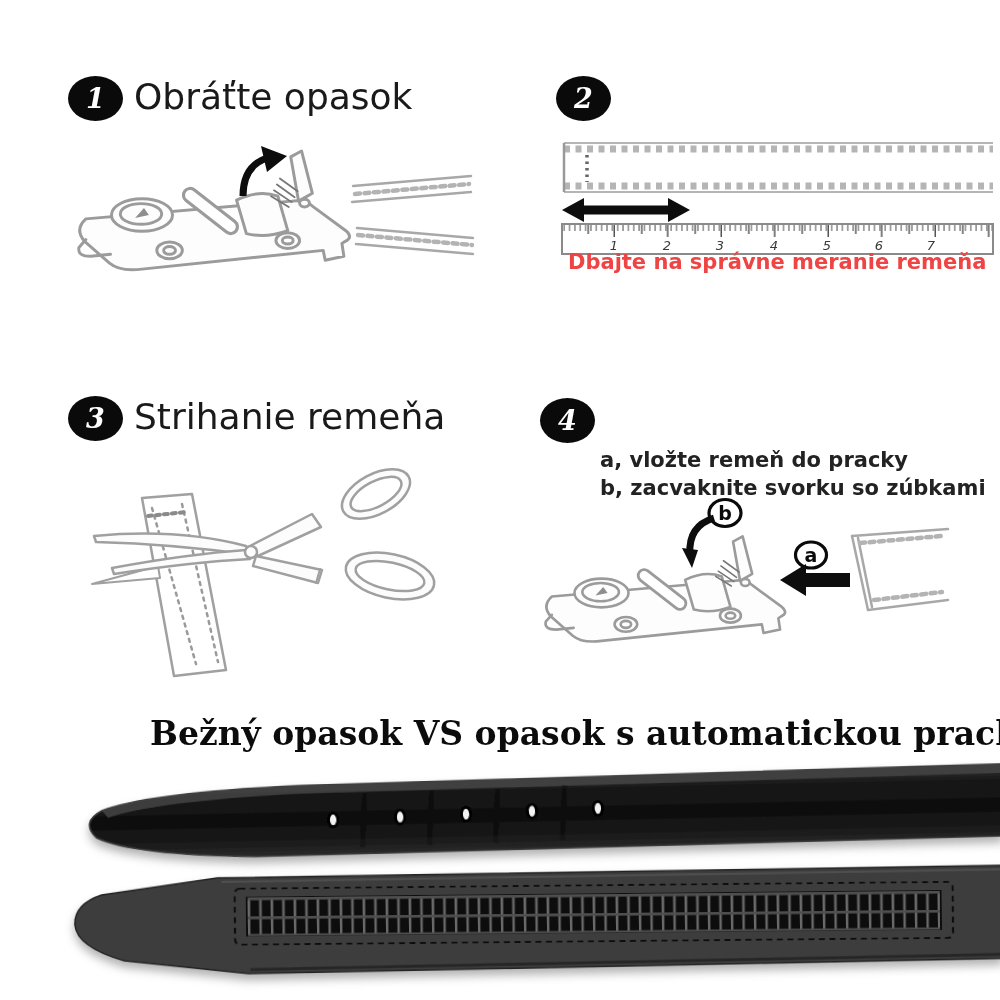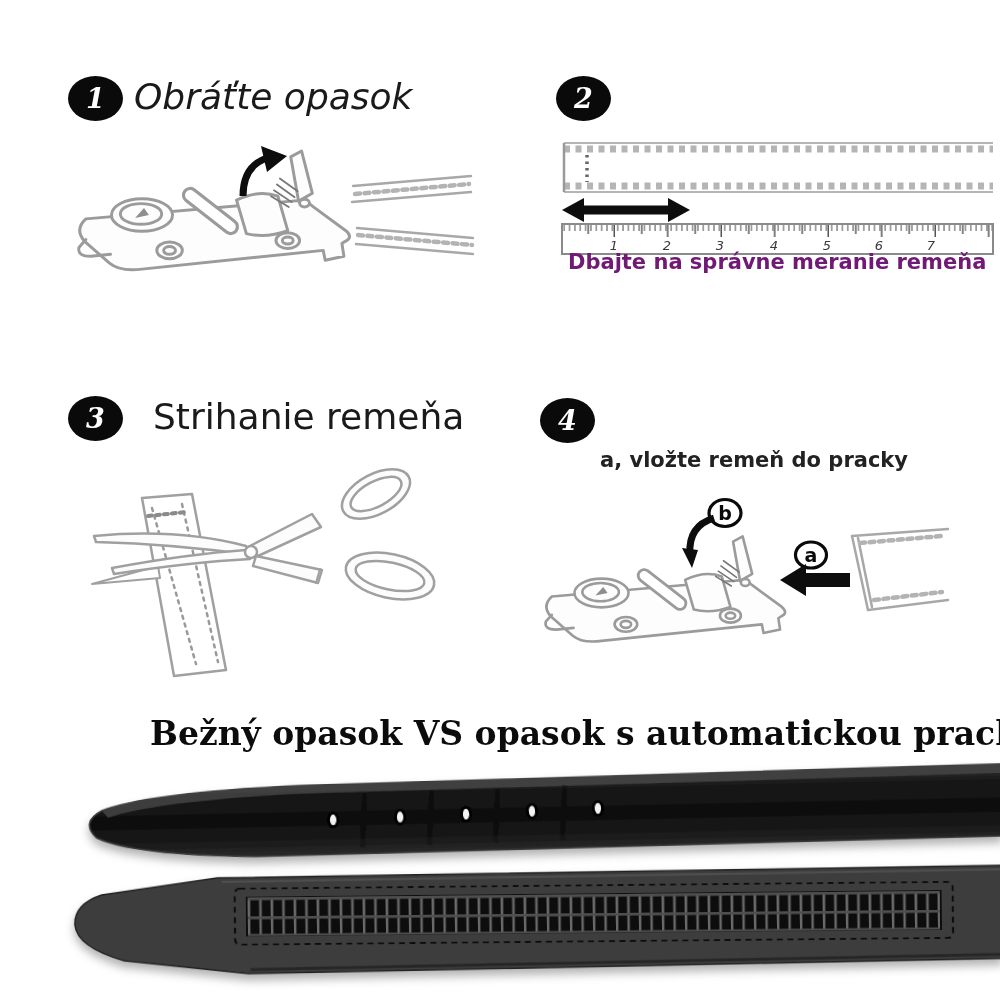--- a/index.html
+++ b/index.html
@@ -6,21 +6,21 @@
   .canvas{position:relative;width:1000px;height:1000px;background:#ffffff;overflow:hidden;
           font-family:"DejaVu Sans","Liberation Sans",sans-serif;color:#161616;}
   .abs{position:absolute;}
   .badge{position:absolute;width:55px;height:45px;background:#0a0a0a;border-radius:50%;
          color:#ffffff;display:flex;align-items:center;justify-content:center;
          font-family:"DejaVu Serif","Liberation Serif",serif;font-weight:bold;font-style:italic;
          font-size:27px;line-height:1;}
   .step-title{position:absolute;font-size:36px;color:#1a1a1a;white-space:nowrap;}
   .step-title.big{font-size:40px;}
   .note{position:absolute;font-size:21px;font-weight:bold;color:#222;white-space:nowrap;text-align:right;}
-  .caption{position:absolute;font-size:21px;font-weight:bold;color:#701a75;white-space:nowrap;text-align:right;}
+  .caption{position:absolute;font-size:21px;font-weight:bold;color:#ef4444;white-space:nowrap;text-align:right;}
   .headline{position:absolute;left:150px;top:714px;width:850px;text-align:center;
             font-family:"DejaVu Serif","Liberation Serif",serif;font-weight:bold;
             font-size:33px;color:#0c0c0c;white-space:nowrap;}
   svg{display:block;}
   .lineart{stroke:#9b9b9b;stroke-width:3;fill:#fdfdfd;stroke-linejoin:round;stroke-linecap:round;}
 </style>
 </head>
 <body>
 
 <div class="canvas">
@@ -48,21 +48,21 @@
             <line x1="218" y1="45" x2="236" y2="57"></line>
             <line x1="215" y1="51" x2="233" y2="62"></line>
           </g>
           <ellipse cx="249" cy="58" rx="5" ry="4"></ellipse>
         </g>
       </symbol>
     </defs>
   </svg>
 
   <div class="badge">1</div>
-  <div class="step-title" style="left:134px;top:76px;font-style:italic;">Obráťte opasok</div>
+  <div class="step-title" style="left:134px;top:76px;">Obráťte opasok</div>
   <style>.badge{left:68px;top:76px;}</style>
 
   <svg class="abs" style="left:55px;top:132px;" width="425" height="152" viewBox="0 0 425 152">
     <use href="#buckle" x="4" y="14" width="296" height="130"></use>
     <g stroke="#a8a8a8" stroke-width="2.5" fill="none" stroke-linecap="round">
       <path d="M298 54 L416 44"></path>
       <path d="M300 62 L414 52" stroke="#b3b3b3" stroke-width="4.5" stroke-dasharray="5 4.5"></path>
       <path d="M297 70 L416 60"></path>
       <path d="M302 96 L418 106"></path>
       <path d="M303 103 L417 113" stroke="#b3b3b3" stroke-width="4.5" stroke-dasharray="5 4.5"></path>
@@ -113,21 +113,21 @@
         <text x="214" y="110">4</text>
         <text x="267" y="110">5</text>
         <text x="319" y="110">6</text>
         <text x="371" y="110">7</text>
       </g>
     </g>
   </svg>
   <div class="caption" style="left:568px;top:250px;">Dbajte na správne meranie remeňa</div>
 
   <div class="badge" style="left:68px;top:396px;">3</div>
-  <div class="step-title" style="left:134px;top:396px;margin-left:19px;">Strihanie remeňa</div>
+  <div class="step-title" style="left:134px;top:396px;">Strihanie remeňa</div>
 
   <svg class="abs" style="left:78px;top:452px;" width="402" height="228" viewBox="0 0 402 228">
     <g stroke="#a0a0a0" stroke-width="2.5" fill="#ffffff" stroke-linejoin="round" stroke-linecap="round">
 
       <g>
         <path d="M64 46 L114 42 L148 218 L96 224 Z"></path>
         <path d="M74 56 L118 212" fill="none" stroke="#9a9a9a" stroke-dasharray="3 5"></path>
         <path d="M104 52 L140 210" fill="none" stroke="#9a9a9a" stroke-dasharray="3 5"></path>
         <path d="M70 64 L108 60" fill="none" stroke="#8a8a8a" stroke-width="4" stroke-dasharray="4 4"></path>
         <path d="M80 114 L14 132 L82 126 Z" stroke-width="2"></path>
@@ -143,20 +143,21 @@
         <ellipse cx="298" cy="42" rx="28" ry="12.5" transform="rotate(-28 298 42)" fill="#ffffff"></ellipse>
         <path d="M16 84 Q100 76 168 94 L174 103 Q96 92 18 90 Z" fill="#fcfcfc"></path>
         <path d="M34 116 Q110 102 168 98 L172 107 Q114 110 36 122 Z" fill="#fcfcfc"></path>
         <circle cx="173" cy="100" r="6" fill="#ffffff"></circle>
       </g>
     </g>
   </svg>
 
   <div class="badge" style="left:540px;top:398px;">4</div>
   <div class="note" style="left:600px;top:448px;">a, vložte remeň do pracky</div>
+  <div class="note" style="left:600px;top:476px;">b, zacvaknite svorku so zúbkami</div>
 
   <svg class="abs" style="left:518px;top:496px;" width="472" height="172" viewBox="0 0 472 172">
     <use href="#buckle" x="10" y="36" width="262" height="115"></use>
 
     <g stroke="#a8a8a8" stroke-width="2.5" fill="none" stroke-linecap="round">
       <path d="M334 40 L430 33"></path>
       <path d="M350 114 L430 104"></path>
       <path d="M334 40 L350 114"></path>
       <path d="M340 42 L354 111"></path>
       <path d="M342 47 L424 40" stroke="#b3b3b3" stroke-width="4.5" stroke-dasharray="5 4.5"></path>

